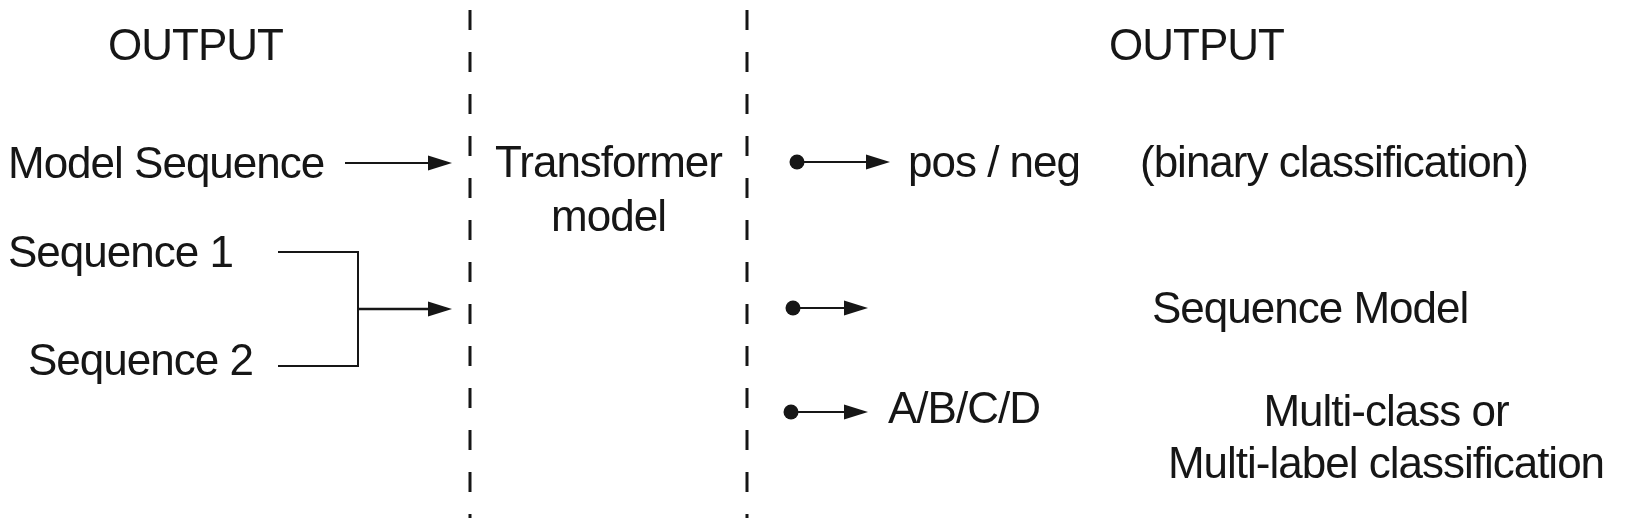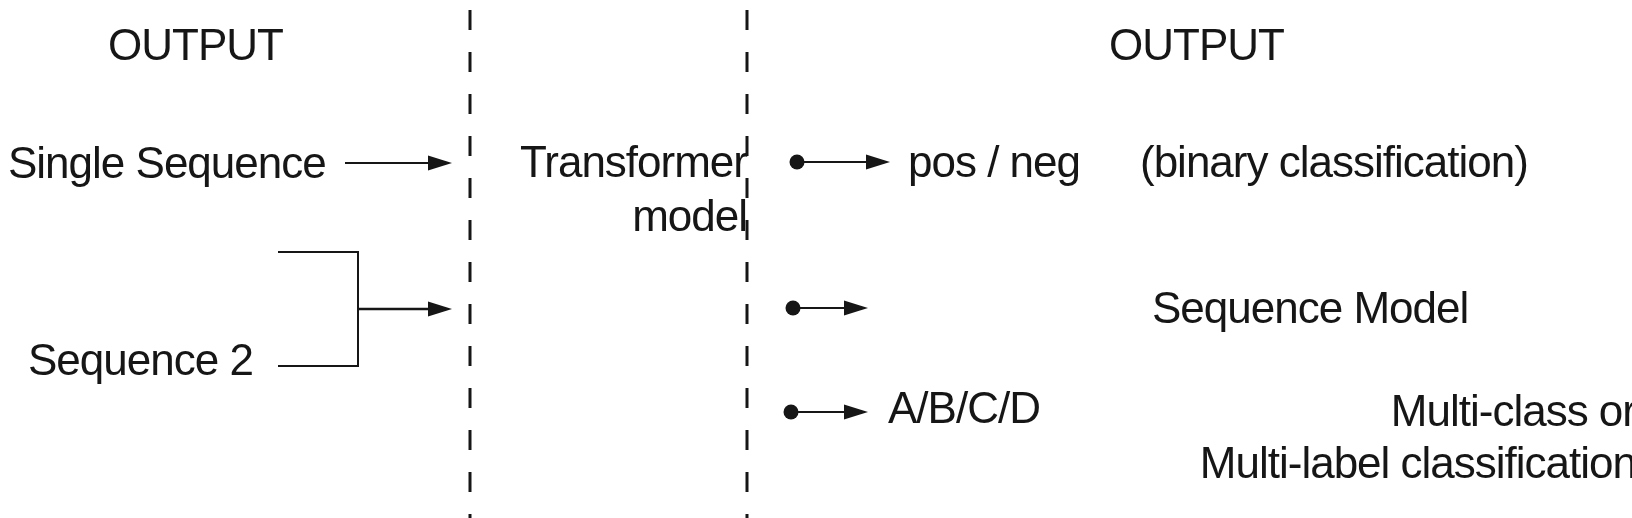--- a/index.html
+++ b/index.html
@@ -17,21 +17,21 @@
     overflow: hidden;
   }
   .label {
     position: absolute;
     font-size: 44px;
     letter-spacing: -1px;
     line-height: 50px;
     white-space: nowrap;
   }
   .center {
-    text-align: right;
+    text-align: center;
   }
   svg.art {
     position: absolute;
     left: 0;
     top: 0;
     color: var(--ink, #161616);
   }
 </style>
 </head>
 <body>
@@ -73,22 +73,23 @@
     <g>
       <circle cx="791" cy="412" r="7.5" fill="currentColor"></circle>
       <line x1="791" y1="412" x2="848" y2="412" stroke="currentColor" stroke-width="2"></line>
       <polygon points="868,412 844,404.5 844,419.5" fill="currentColor"></polygon>
     </g>
 
   </svg>
 
   <div class="label" style="left:108px; top:20px;">OUTPUT</div>
 
-  <div class="label" style="left:8px; top:138px;">Single Sequence</div>
+  <div class="label" style="left:8px; top:138px;">Model Sequence</div>
 
+  <div class="label" style="left:8px; top:227px;">Sequence 1</div>
 
   <div class="label" style="left:8px; top:335px;margin-left:20px;">Sequence 2</div>
 
   <div class="label center" style="left:470px; top:135px; width:277px; line-height:54px;">
     <div>Transformer</div>
     <div>model</div>
   </div>
 
   <div class="label" style="left:1109px; top:20px;">OUTPUT</div>
 

